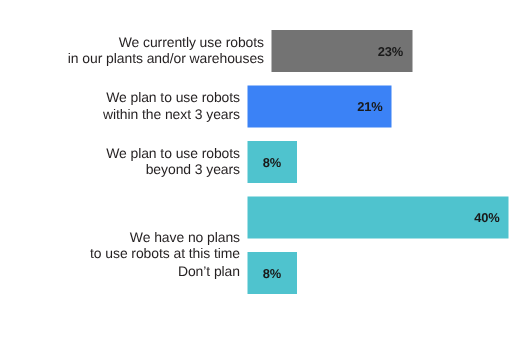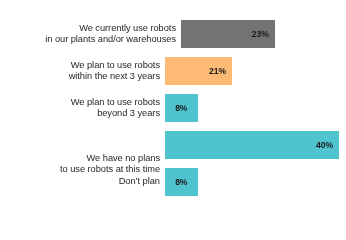--- a/index.html
+++ b/index.html
@@ -84,21 +84,21 @@
       <div class="bar" id="bar0" style="width: 93.725px; background: #737373;">
         <span class="bar-value" style="color: rgb(26, 26, 26);">23%</span>
       </div>
     </div>
   </div>
 
   <div class="bar-row" style="top:57px;">
     <div class="cat-label" style="color: rgb(35, 31, 32);">We plan to use robots
 within the next 3 years</div>
     <div class="bar-wrap">
-      <div class="bar" id="bar1" style="width: 67px; background: #fdba74;">
+      <div class="bar" id="bar1" style="width: 96px; background: #3b82f6;">
         <span class="bar-value" style="color: rgb(26, 26, 26);">21%</span>
       </div>
     </div>
   </div>
 
   <div class="bar-row" style="top:94px;">
     <div class="cat-label" style="color: rgb(35, 31, 32);">We plan to use robots
 beyond 3 years</div>
     <div class="bar-wrap">
       <div class="bar small" id="bar2" style="width: 32.6px; background: rgb(79, 195, 206);">

